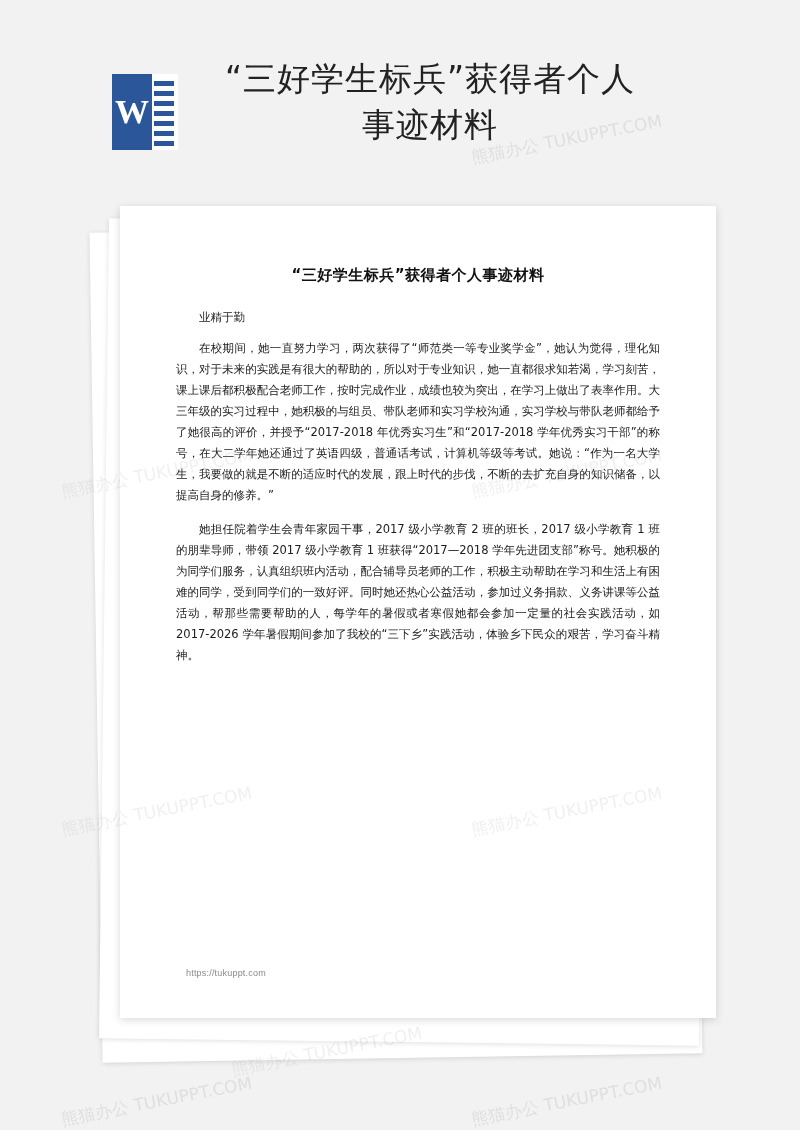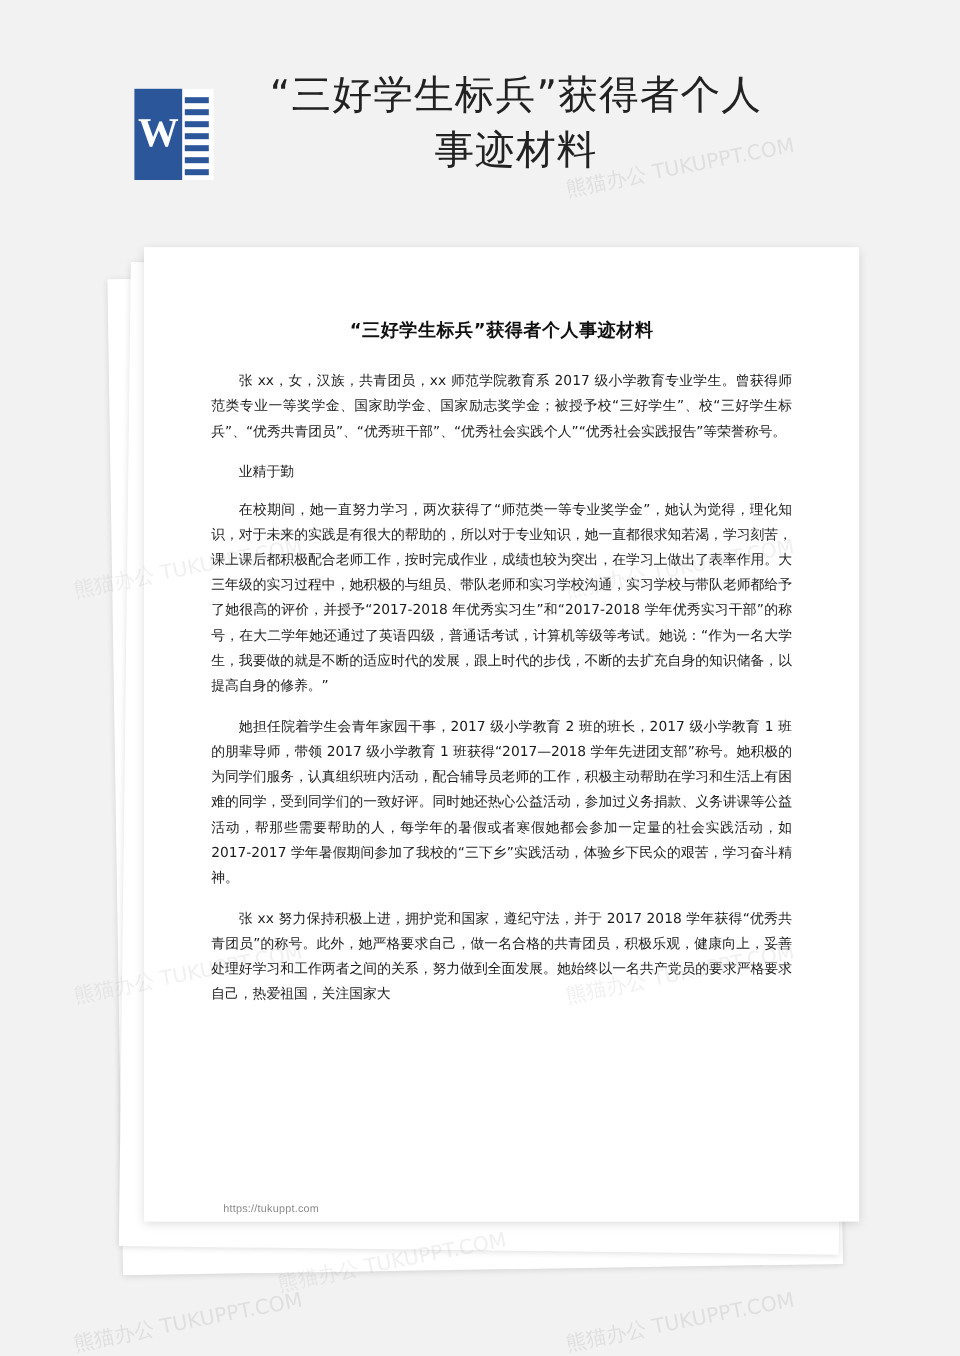--- a/index.html
+++ b/index.html
@@ -127,21 +127,21 @@
     line-height: 21px;
     color: #1b1b1b;
     margin: 0 0 10px 0;
     text-indent: 2em;
     font-weight: normal;
     font-family: "DejaVu Sans", sans-serif;
   }
   .page-footer {
     position: absolute;
     left: 66px;
-    bottom: 6px;
+    bottom: 40px;
     font-size: 9px;
     color: #8a8a8a;
     letter-spacing: 0.2px;
     font-family: "Liberation Sans", sans-serif;
   }
 
   
   .wm {
     position: absolute;
     color: rgba(150,150,150,0.20);
@@ -180,25 +180,23 @@
   </div>
   <div class="doc-title">“三好学生标兵”获得者个人事迹材料</div>
 </div>
 
 <div class="paper-back2"></div>
 <div class="paper-back1"></div>
 
 <div class="page">
   <div class="page-title">“三好学生标兵”获得者个人事迹材料</div>
 
-  <p class="para">张 xx，女，汉族，共青团员，xx 师范学院教育系 2017 级小学教育专业学生。曾获得师范类专业一等奖学金、国家助学金、国家励志奖学金；被授予校“三好学生”、校“三好学生标兵”、“优秀共青团员”、“优秀班干部”、“优秀社会实践个人”“优秀社会实践报告”等荣誉称号。</p>
   <p class="sub-head">业精于勤</p>
   <p class="para">在校期间，她一直努力学习，两次获得了“师范类一等专业奖学金”，她认为觉得，理化知识，对于未来的实践是有很大的帮助的，所以对于专业知识，她一直都很求知若渴，学习刻苦，课上课后都积极配合老师工作，按时完成作业，成绩也较为突出，在学习上做出了表率作用。大三年级的实习过程中，她积极的与组员、带队老师和实习学校沟通，实习学校与带队老师都给予了她很高的评价，并授予“2017-2018 年优秀实习生”和“2017-2018 学年优秀实习干部”的称号，在大二学年她还通过了英语四级，普通话考试，计算机等级等考试。她说：“作为一名大学生，我要做的就是不断的适应时代的发展，跟上时代的步伐，不断的去扩充自身的知识储备，以提高自身的修养。”</p>
-  <p class="para">她担任院着学生会青年家园干事，2017 级小学教育 2 班的班长，2017 级小学教育 1 班的朋辈导师，带领 2017 级小学教育 1 班获得“2017—2018 学年先进团支部”称号。她积极的为同学们服务，认真组织班内活动，配合辅导员老师的工作，积极主动帮助在学习和生活上有困难的同学，受到同学们的一致好评。同时她还热心公益活动，参加过义务捐款、义务讲课等公益活动，帮那些需要帮助的人，每学年的暑假或者寒假她都会参加一定量的社会实践活动，如 2017-2017 学年暑假期间参加了我校的“三下乡”实践活动，体验乡下民众的艰苦，学习奋斗精神。</p>
-  <p class="para">张 xx 努力保持积极上进，拥护党和国家，遵纪守法，并于 2017 2018 学年获得“优秀共青团员”的称号。此外，她严格要求自己，做一名合格的共青团员，积极乐观，健康向上，妥善处理好学习和工作两者之间的关系，努力做到全面发展。她始终以一名共产党员的要求严格要求自己，热爱祖国，关注国家大</p>
+  <p class="para">她担任院着学生会青年家园干事，2017 级小学教育 2 班的班长，2017 级小学教育 1 班的朋辈导师，带领 2017 级小学教育 1 班获得“2017—2018 学年先进团支部”称号。她积极的为同学们服务，认真组织班内活动，配合辅导员老师的工作，积极主动帮助在学习和生活上有困难的同学，受到同学们的一致好评。同时她还热心公益活动，参加过义务捐款、义务讲课等公益活动，帮那些需要帮助的人，每学年的暑假或者寒假她都会参加一定量的社会实践活动，如 2017-2026 学年暑假期间参加了我校的“三下乡”实践活动，体验乡下民众的艰苦，学习奋斗精神。</p>
 
   <div class="page-footer">https://tukuppt.com</div>
 </div>
 
 <div class="wm wm1">熊猫办公 TUKUPPT.COM</div>
 <div class="wm wm-lite wm2">熊猫办公 TUKUPPT.COM</div>
 <div class="wm wm-lite wm3">熊猫办公 TUKUPPT.COM</div>
 <div class="wm wm-lite wm4">熊猫办公 TUKUPPT.COM</div>
 <div class="wm wm-lite wm5">熊猫办公 TUKUPPT.COM</div>
 <div class="wm wm6">熊猫办公 TUKUPPT.COM</div>

